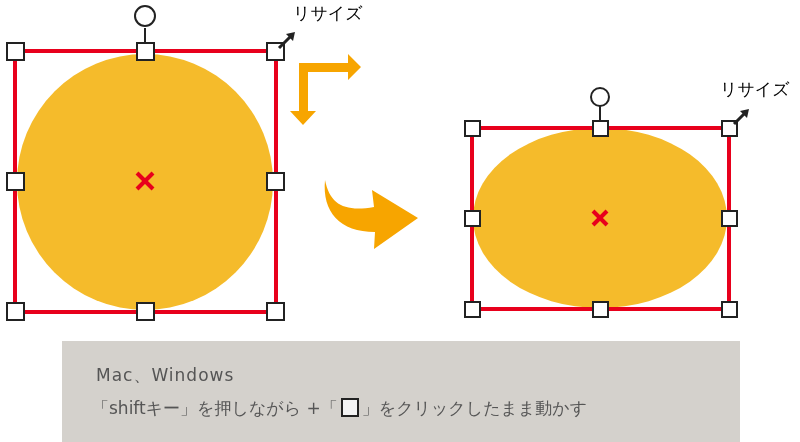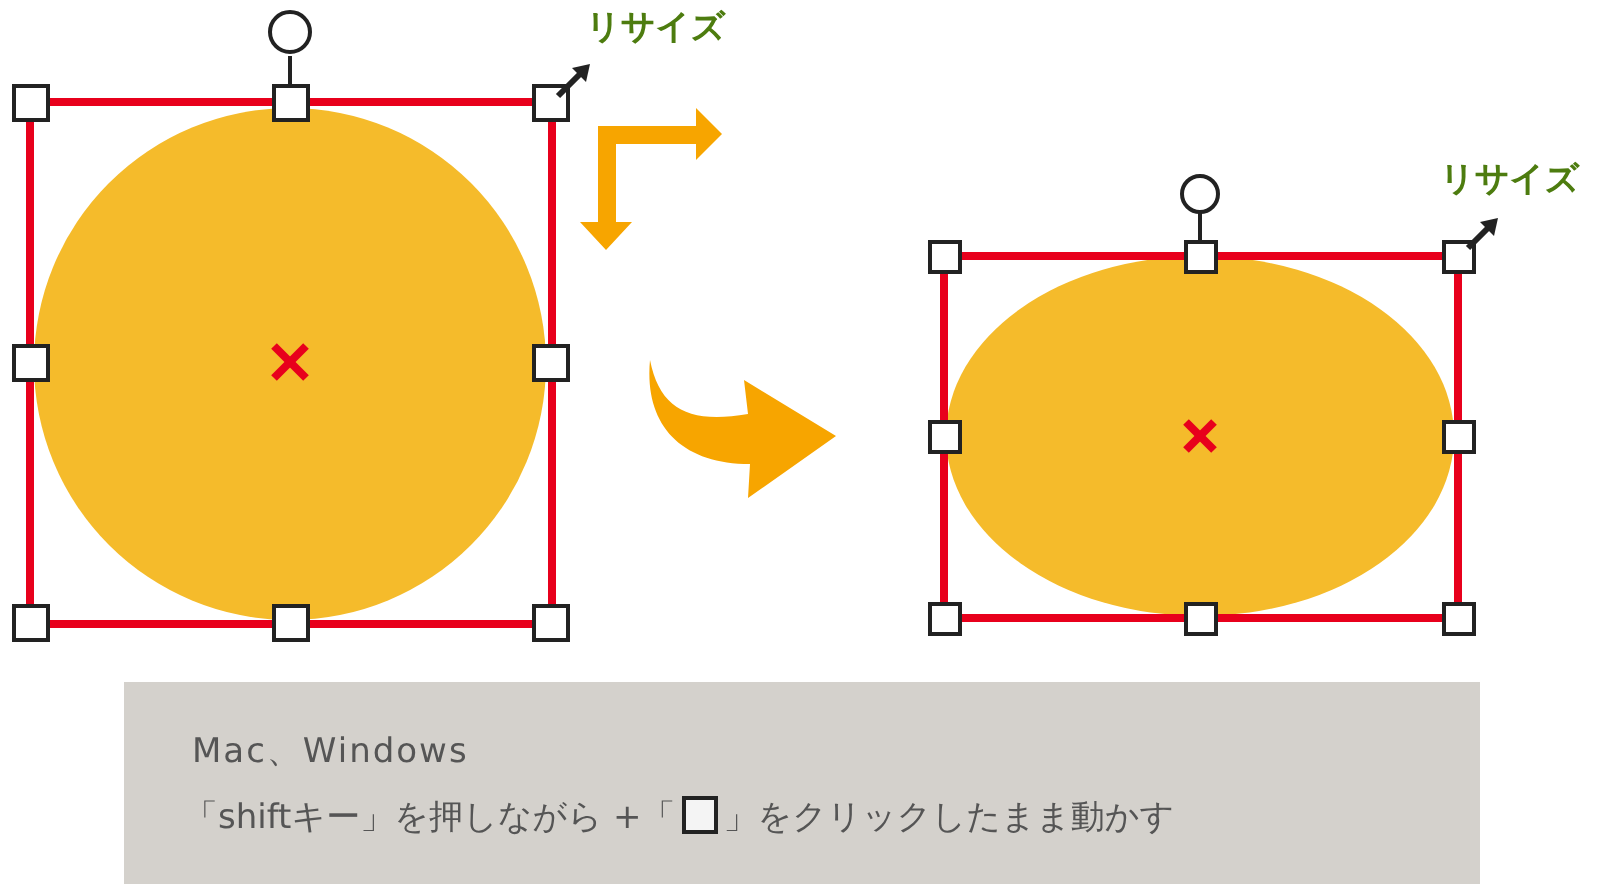--- a/index.html
+++ b/index.html
@@ -1,18 +1,18 @@
 <!DOCTYPE html>
 <html><head>
 <meta charset="utf-8">
 <style>
   html, body { margin:0; padding:0; background:#ffffff; }
   body { width:800px; height:442px; position:relative; overflow:hidden; font-family:"DejaVu Sans", sans-serif; }
   svg.canvas { position:absolute; left:0; top:0; }
-  .label { position:absolute; font-size:17px; color:#4d7c0f; font-family:"DejaVu Sans", sans-serif; white-space:nowrap;font-weight:bold; }
+  .label { position:absolute; font-size:17px; color:#000000; font-family:"DejaVu Sans", sans-serif; white-space:nowrap; }
   .panel { position:absolute; left:62px; top:341px; width:678px; height:124px; background:#d4d1cc; }
   .panel .line1 { position:absolute; left:34px; top:23px; font-size:17px; color:#555; letter-spacing:1px; font-family:"DejaVu Sans", sans-serif; }
   .panel .line2 { position:absolute; left:30px; top:56px; font-size:17px; color:#555; font-family:"DejaVu Sans", sans-serif; white-space:nowrap;text-align:right; }
   .sq { display:inline-block; width:14px; height:15px; border:2px solid #222; background:#f4f4f4; vertical-align:-3px; margin:0 3px; }
 </style>
 </head>
 <body>
 
 <svg class="canvas" width="800" height="442" viewBox="0 0 800 442">
 

